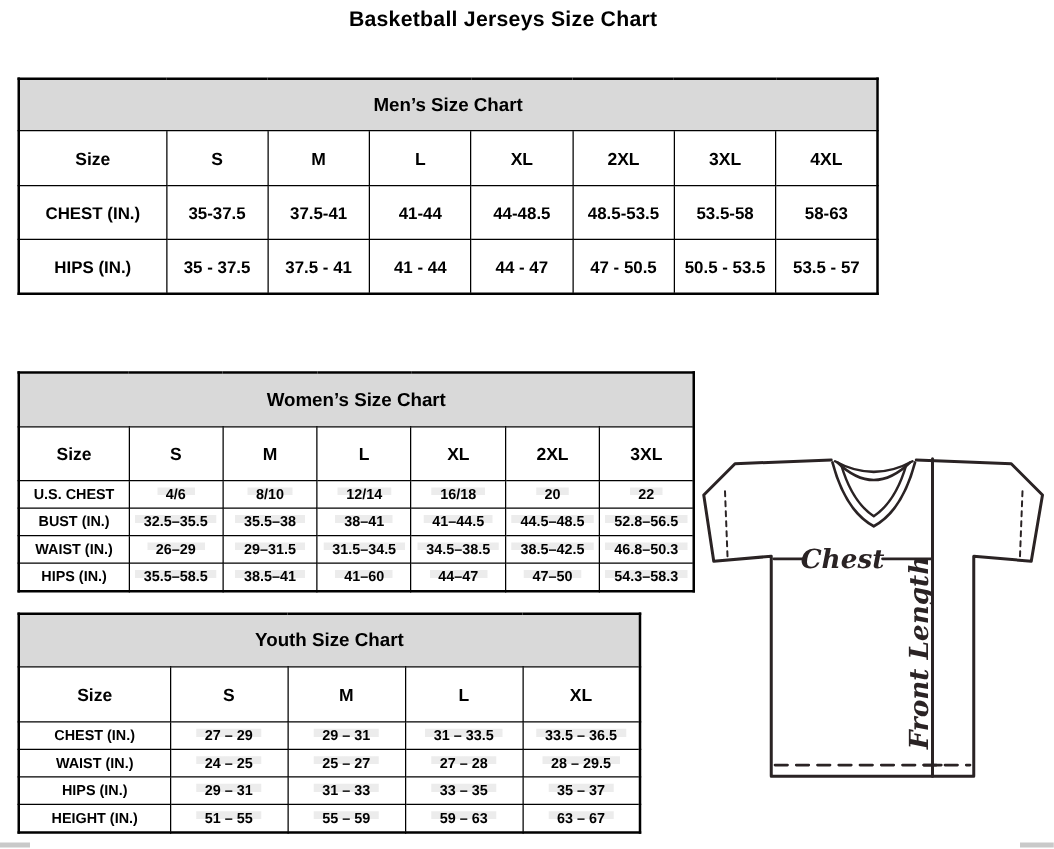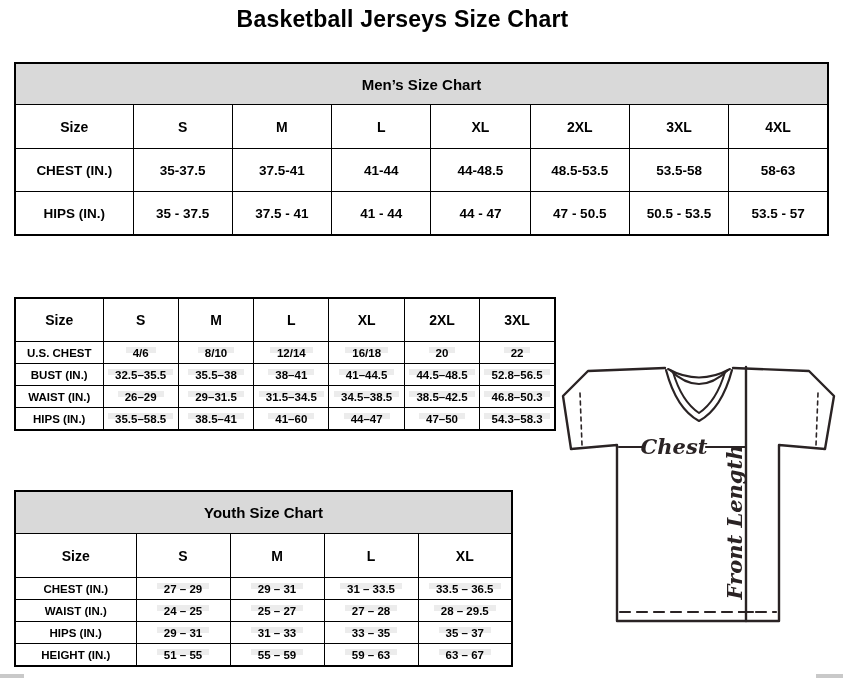--- a/index.html
+++ b/index.html
@@ -2,34 +2,34 @@
 <html><head>
 <meta charset="utf-8">
 <style>
   html,body{margin:0;padding:0;background:#fff;}
   body{
     position:relative;width:843px;height:679px;overflow:hidden;
     font-family:"Liberation Sans","DejaVu Sans",sans-serif;color:#000;
   }
   .page-title{
     position:absolute;top:6px;left:0;width:805px;margin:0;
-    text-align:center;font-size:23px;font-weight:bold;letter-spacing:.2px;
+    text-align:center;font-size:17px;font-weight:bold;letter-spacing:.2px;
   }
   table.size-table{
     position:absolute;border-collapse:collapse;table-layout:fixed;
     border:2px solid #000;background:#fff;
   }
   table.size-table td{
     border:1px solid #000;text-align:center;vertical-align:middle;
     font-weight:bold;padding:0;overflow:hidden;white-space:nowrap;
   }
   tr.caption-row td{background:#d9d9d9;font-size:15px;}
   tr.size-row td{font-size:14px;margin-top:22px;}
   
-  .tbl-men{left:14px;top:62px;width:815px;}
+  .tbl-men{left:14px;top:62px;width:689px;}
   .tbl-men col.col-first{width:118px;}
   .tbl-men tr.caption-row td{height:40px;}
   .tbl-men tr.size-row td{height:43px;}
   .tbl-men tr.data-row td{height:42px;font-size:13.5px;}
   .tbl-men td.row-label{font-size:13px;}
   
   .tbl-women{left:14px;top:297px;width:542px;}
   .tbl-women col.col-first{width:88px;}
   .tbl-women tr.caption-row td{height:42px;}
   .tbl-women tr.size-row td{height:42px;}
@@ -117,20 +117,23 @@
     <colgroup>
       <col class="col-first">
       <col>
       <col>
       <col>
       <col>
       <col>
       <col>
     </colgroup>
     <tbody>
+      <tr class="caption-row">
+        <td colspan="7">Women’s Size Chart</td>
+      </tr>
       <tr class="size-row">
         <td>Size</td>
         <td>S</td>
         <td>M</td>
         <td>L</td>
         <td>XL</td>
         <td>2XL</td>
         <td>3XL</td>
       </tr>
       <tr class="data-row">

